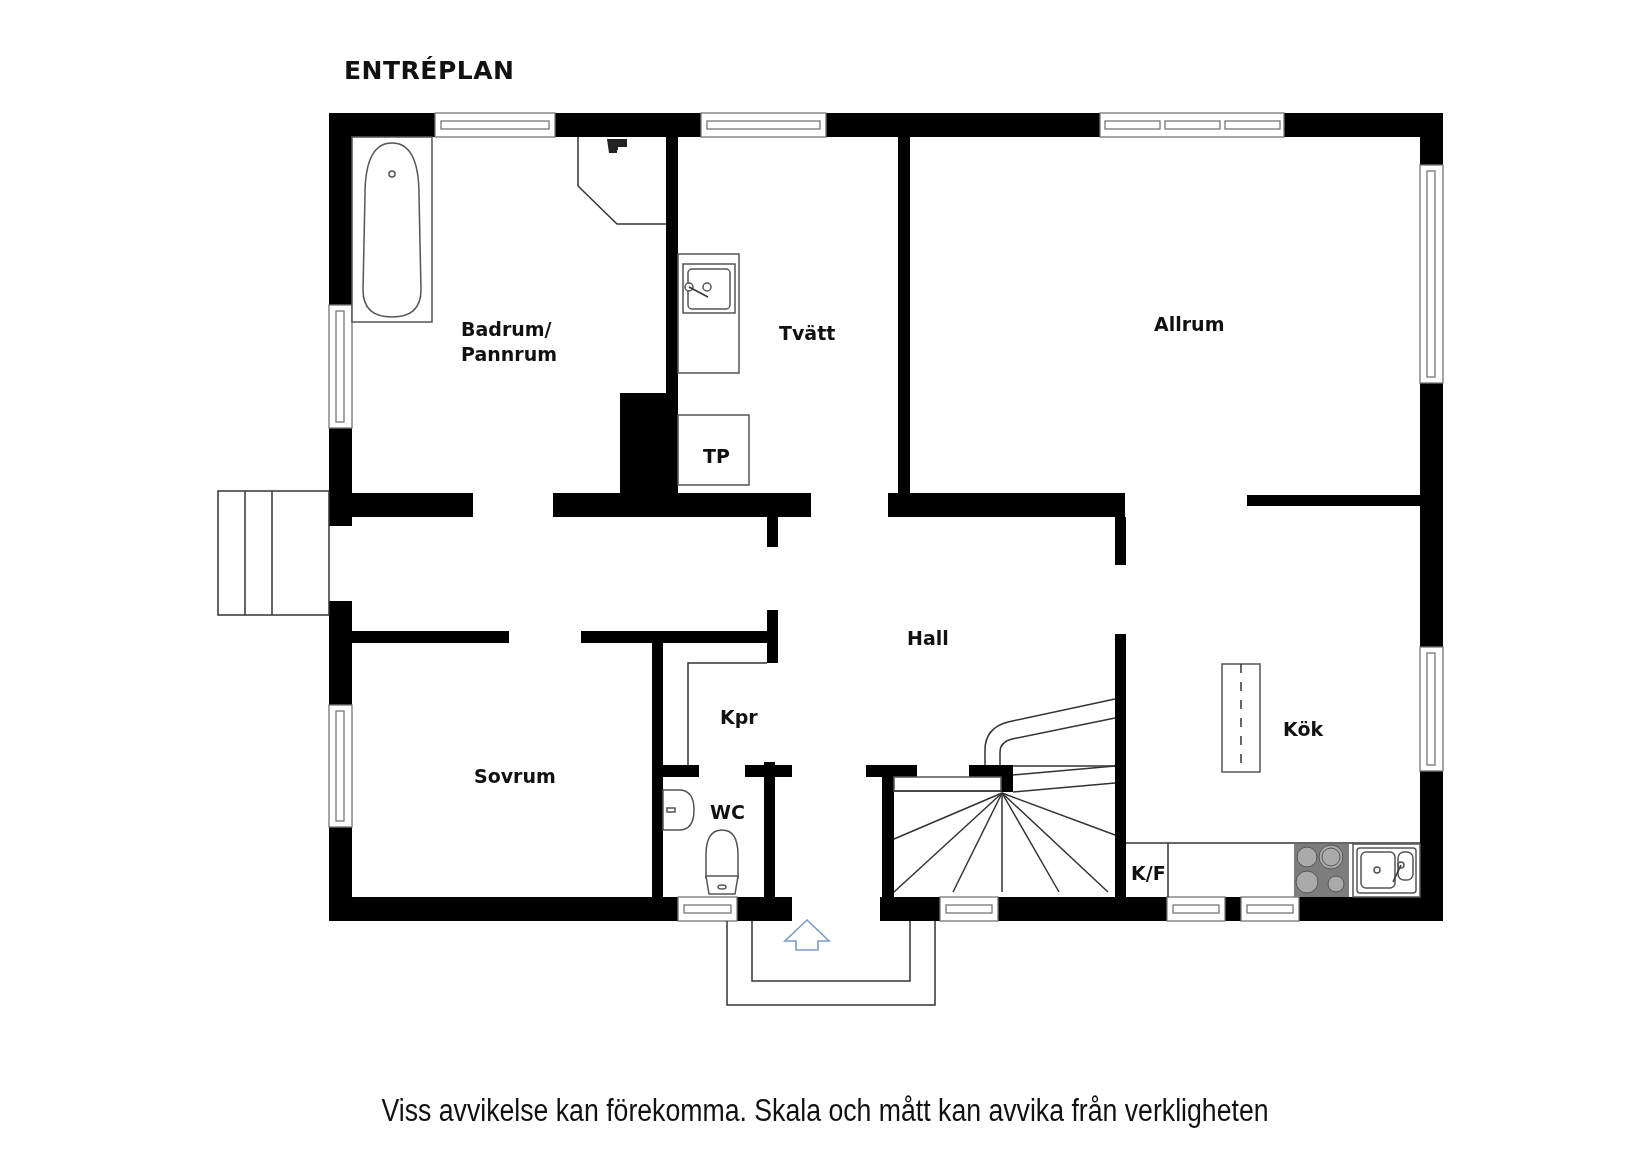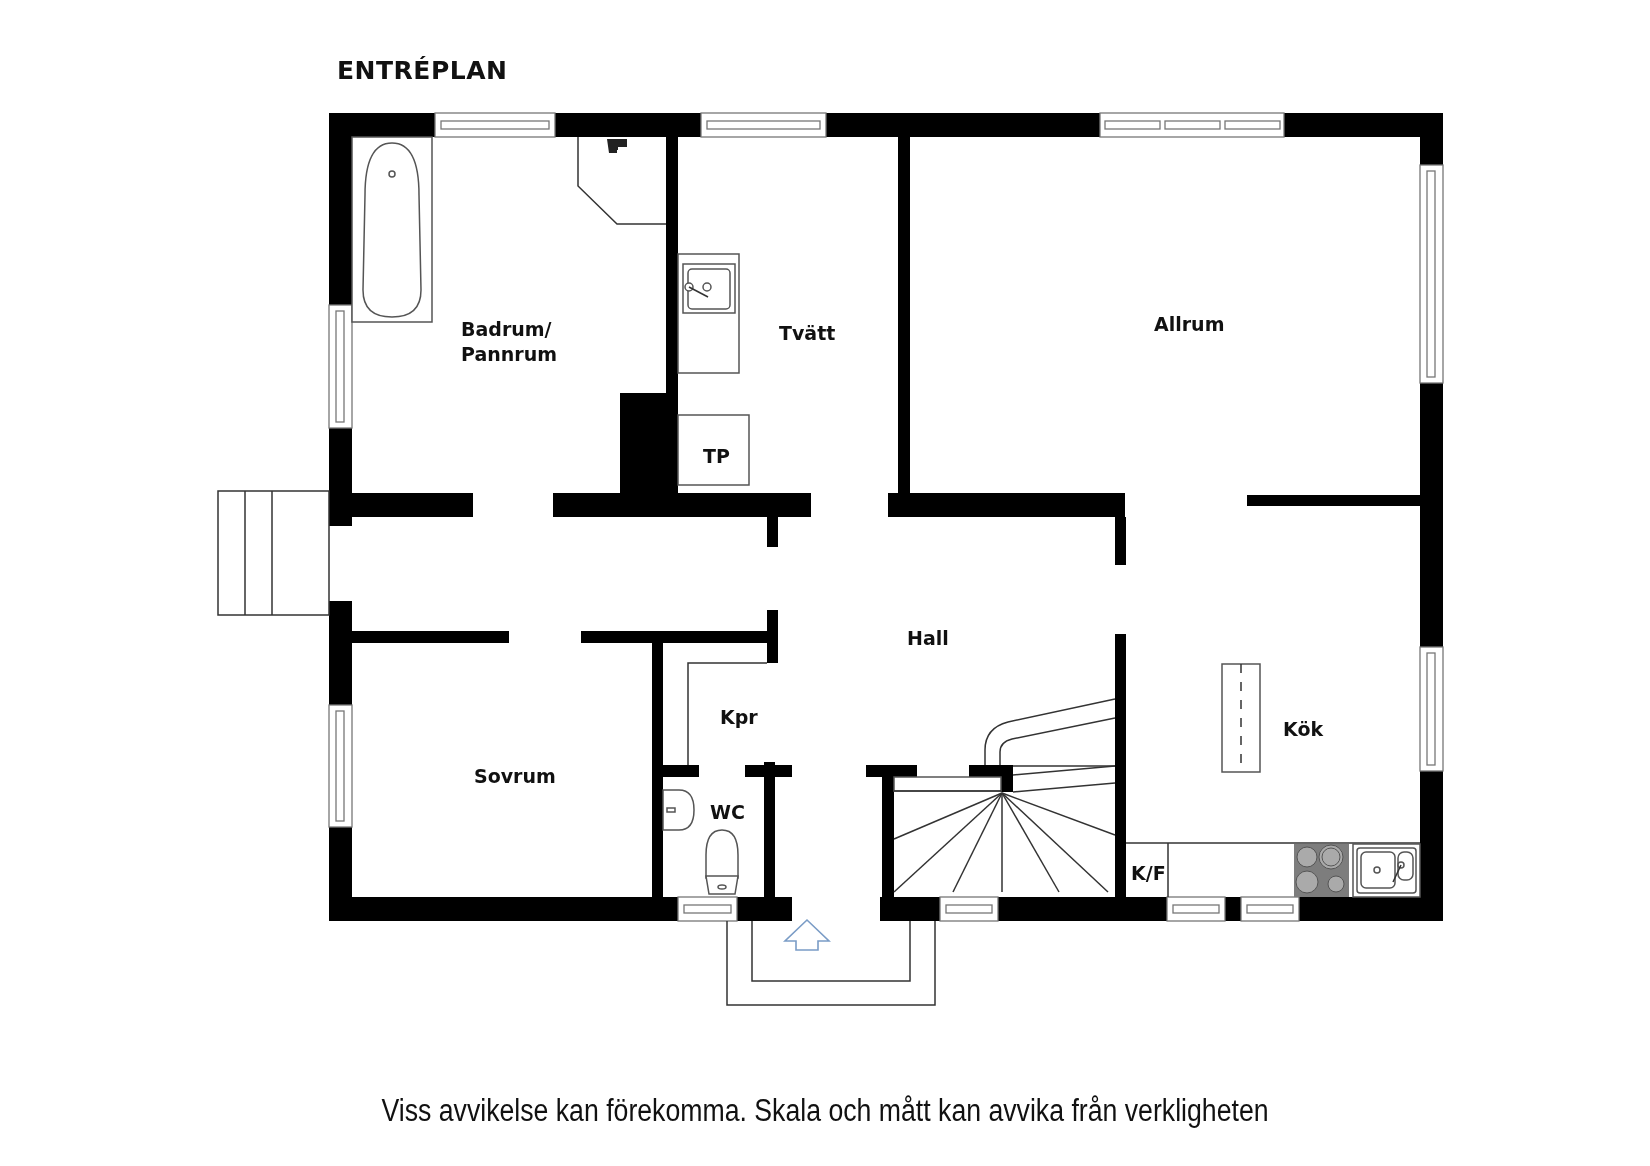--- a/index.html
+++ b/index.html
@@ -3,21 +3,21 @@
 <meta charset="utf-8">
 <style>
   html, body { margin:0; padding:0; background:#ffffff; }
   body { width:1650px; height:1166px; position:relative; overflow:hidden; font-family:"DejaVu Sans", sans-serif; }
   #plan { position:absolute; left:0; top:0; width:1650px; height:1166px; }
   .wall { fill:#000; }
   .thin { fill:none; stroke:#333; stroke-width:1.5; }
   .fix  { fill:#fff; stroke:#555; stroke-width:1.5; }
   .win  { fill:#fff; stroke:#777; stroke-width:1.3; }
   .lbl  { font-family:"DejaVu Sans", sans-serif; font-weight:bold; font-size:19px; fill:#111; }
-  .title { position:absolute; left:337px; top:56px; font-family:"DejaVu Sans", sans-serif; font-weight:bold; font-size:25px; color:#111; letter-spacing:0.5px; }
+  .title { position:absolute; left:344px; top:56px; font-family:"DejaVu Sans", sans-serif; font-weight:bold; font-size:25px; color:#111; letter-spacing:0.5px; }
   .caption { position:absolute; left:0; width:1650px; top:1093px; text-align:center; font-family:"Liberation Sans", sans-serif; font-size:31px; color:#111; transform:scaleX(0.86); transform-origin:center; }
 </style>
 </head>
 <body>
 
 <div class="title">ENTRÉPLAN</div>
 
 <svg id="plan" viewBox="0 0 1650 1166">
 
   <g>

